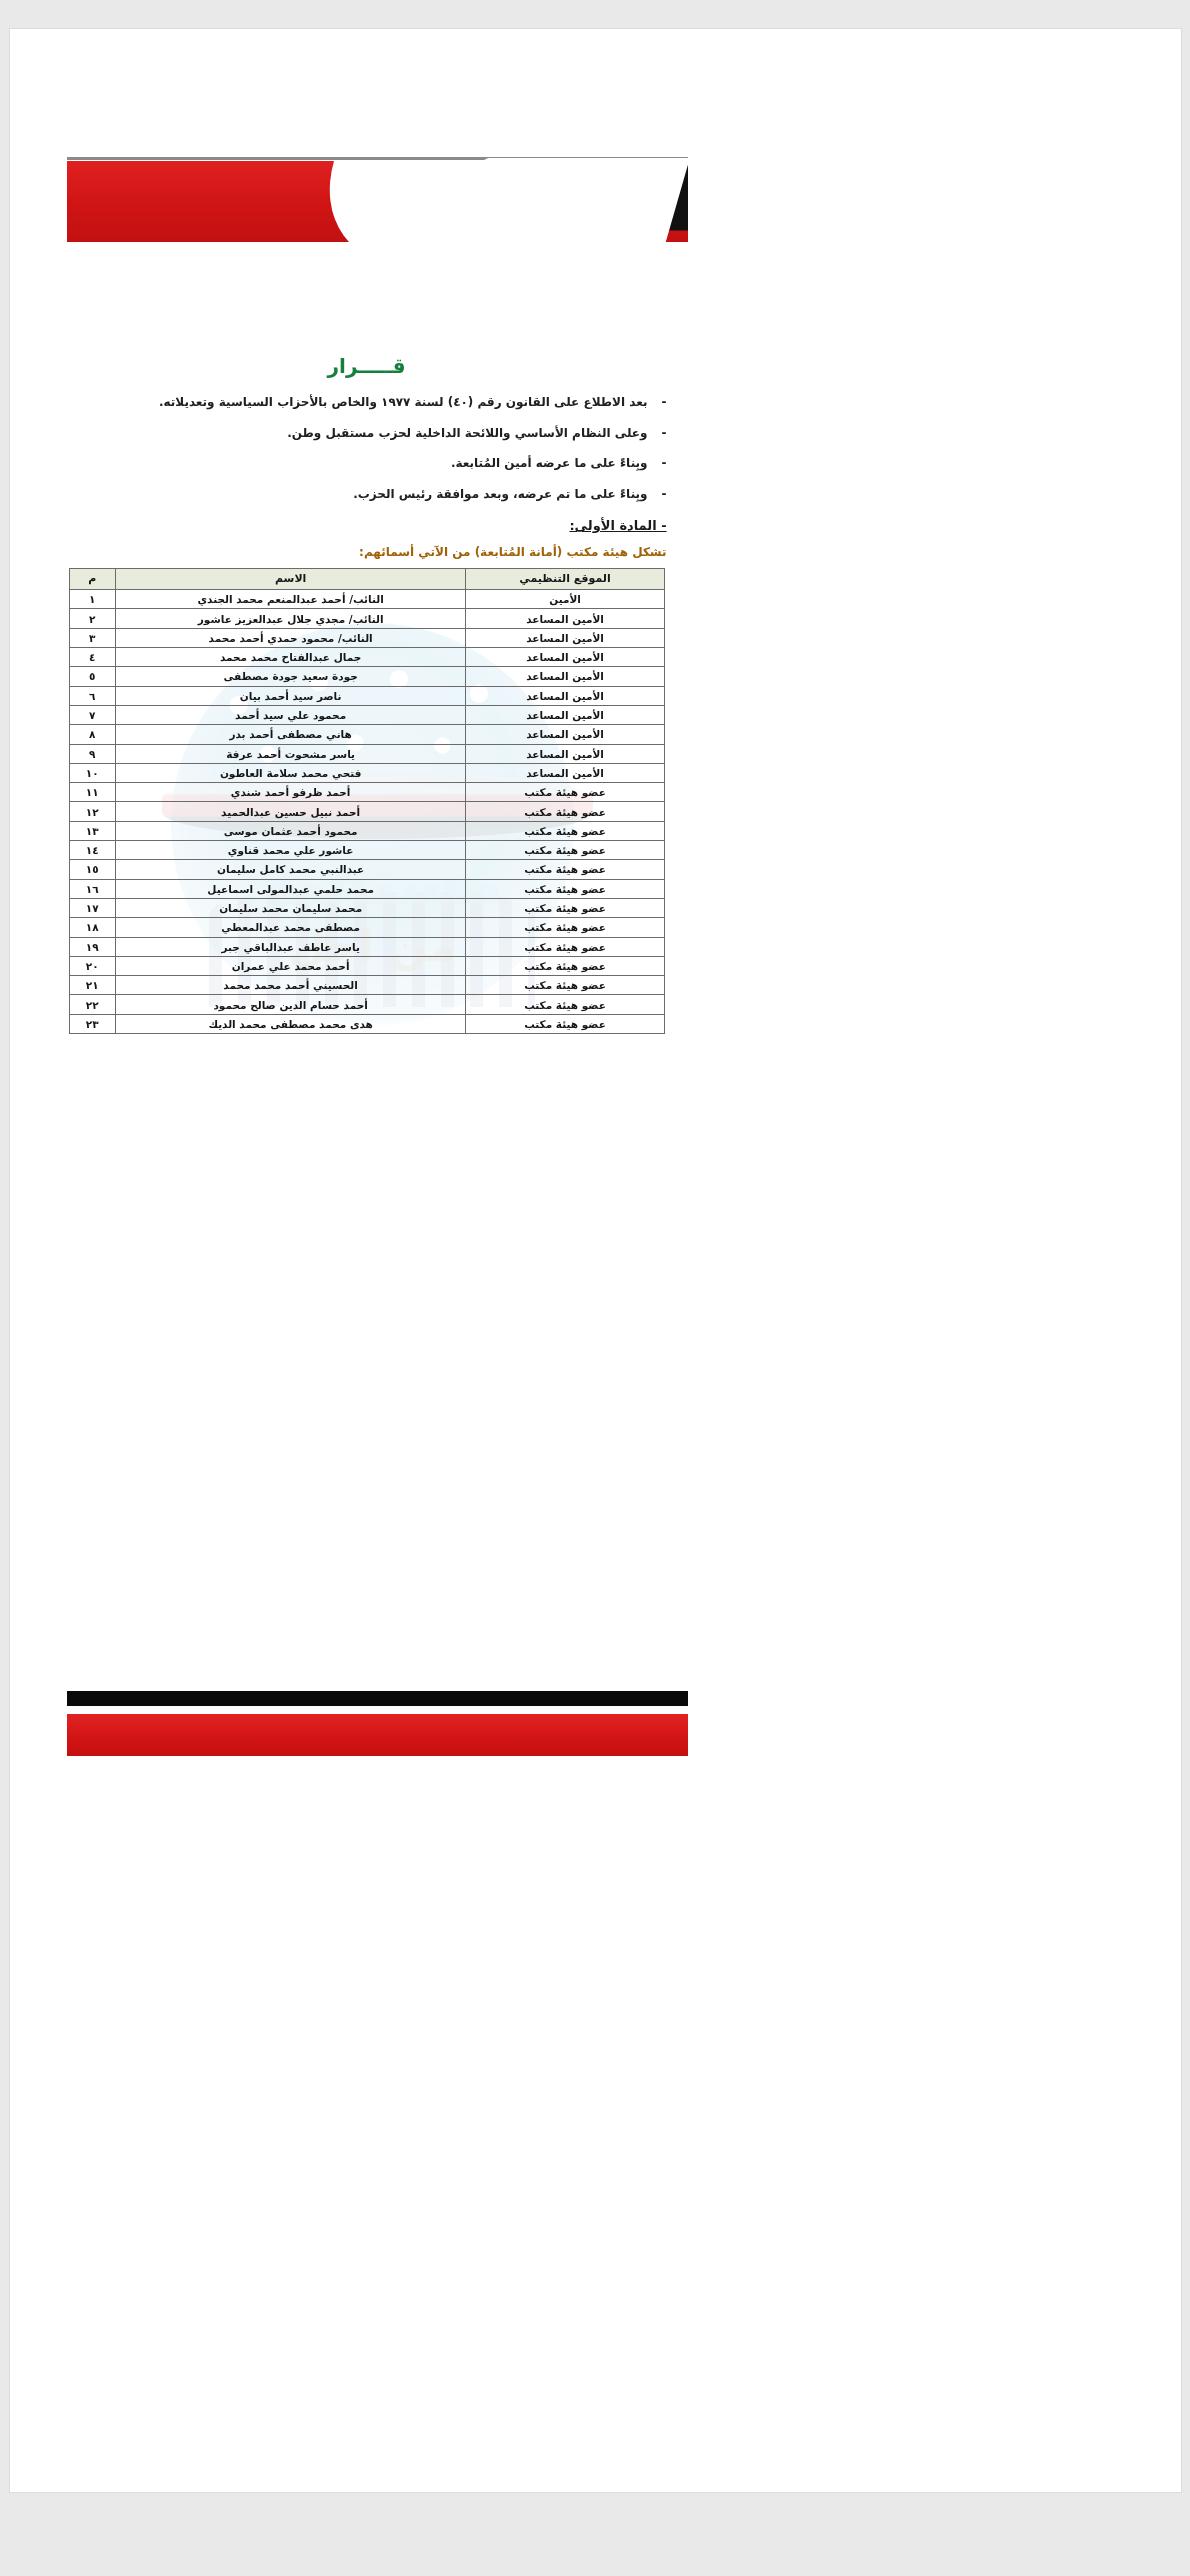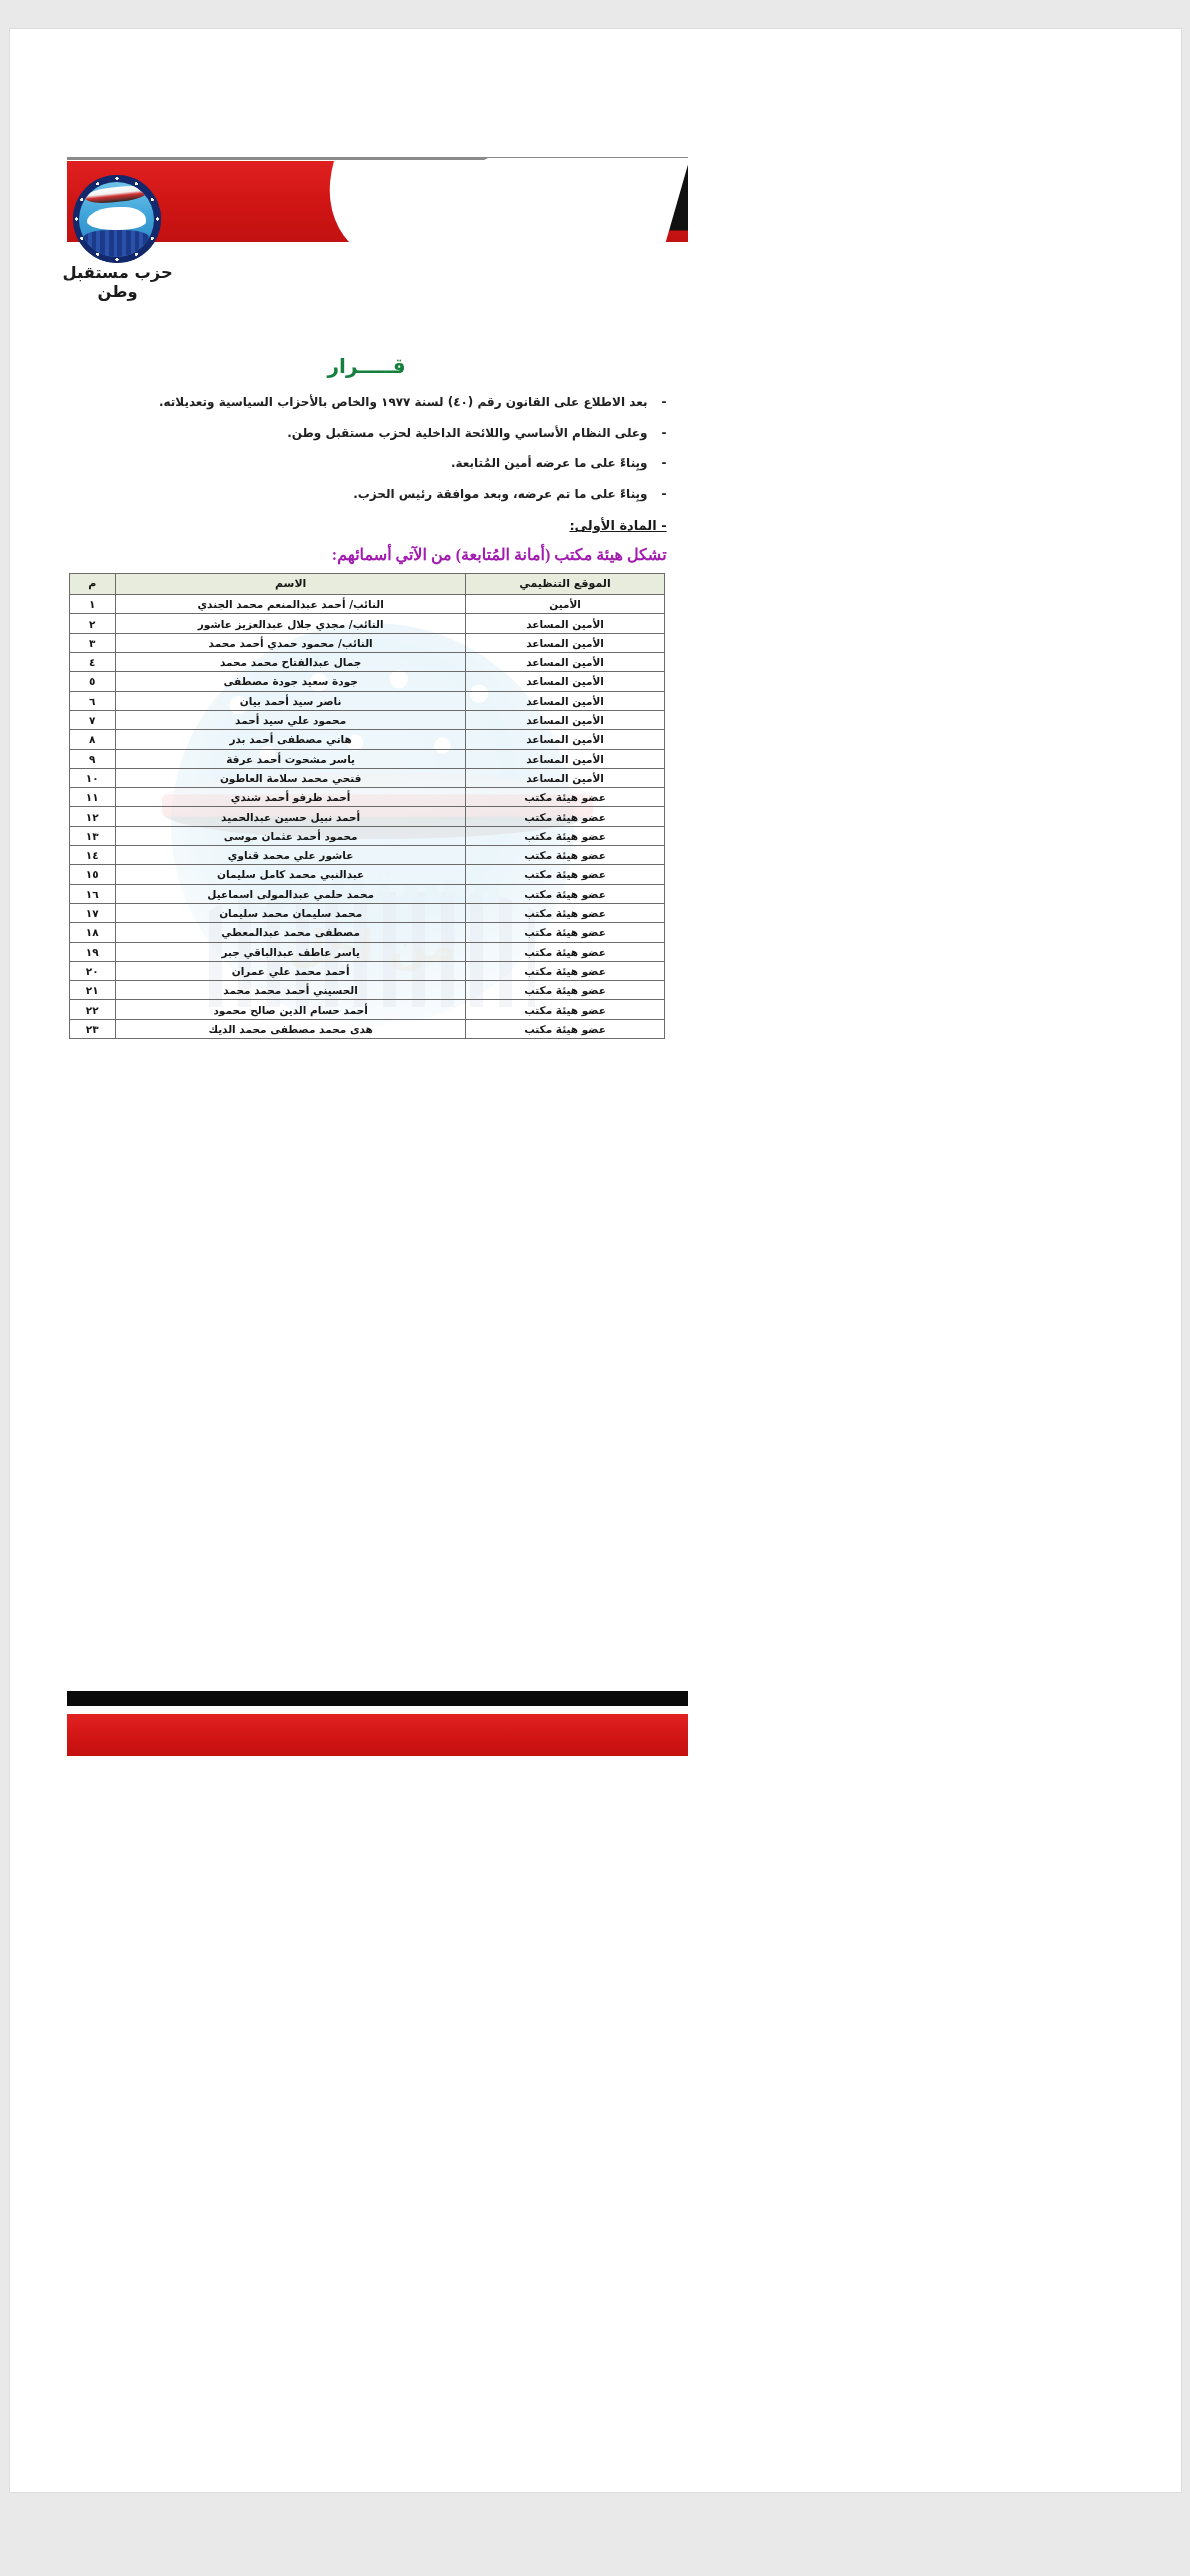--- a/index.html
+++ b/index.html
@@ -142,23 +142,22 @@
   .clause-dash{
     width:15.3px;flex:0 0 15.3px;text-align:right;padding-left:3.8px;
   }
   .clause-text{flex:1;}
   .article-head{
     font-size:13px;font-weight:bold;color:#1a1a1a;
     text-decoration:underline;
     margin:15.3px 0 11.5px 0;
   }
   .article-intro{
-    font-size:16px;font-weight:bold;color:#a21caf;
+    font-size:12px;font-weight:bold;color:#a16207;
     margin:0 0 9.6px 23px;
-    font-family:Liberation Serif, serif;
   }
   
   .tbl-wrap{
     position:relative;
     margin:3.8px 0 0 0;
     padding:0 0px;
   }
   table.members{
     width:596px;margin:0 auto;
     border-collapse:collapse;
@@ -261,31 +260,20 @@
 
       <div class="letterhead">
         <div class="lh-topline"></div>
         <div class="lh-red"></div>
         <div class="lh-black-white"></div>
         <div class="lh-black">
           <span class="lh-title">الأمانة العامة</span>
         </div>
         <div class="lh-red-curve"></div>
 
-        <div class="logo-wrap">
-          <div class="logo-circle">
-            <div class="logo-inner">
-              <div class="logo-band"></div>
-              <div class="logo-eagle"></div>
-              <div class="logo-crowd"></div>
-            </div>
-            <div class="logo-dots"></div>
-          </div>
-          <div class="logo-text">حزب مستقبل وطن</div>
-        </div>
       </div>
 
       <div class="watermark">
         <div class="wm-circle"></div>
         <div class="wm-stars"></div>
         <div class="wm-flag"></div>
         <div class="wm-crowd"></div>
         <div class="wm-text">مستقبل</div>
         <div class="wm-text2">من اجل</div>
       </div>

